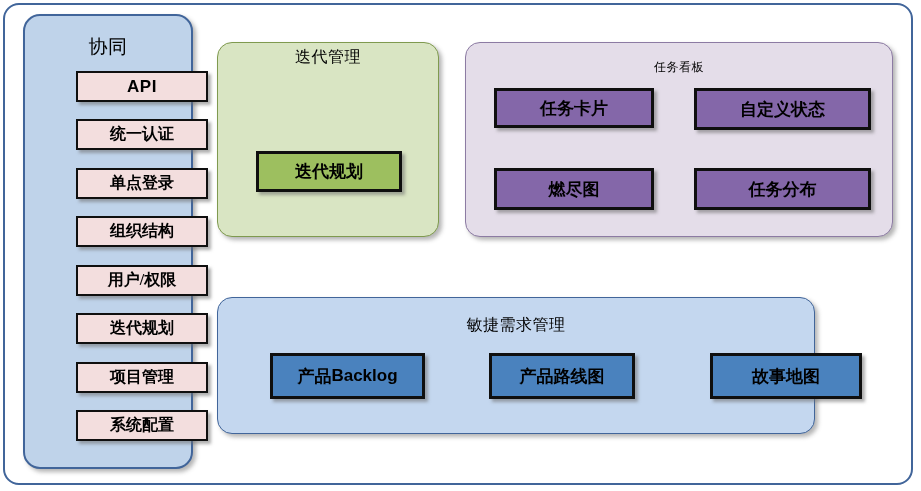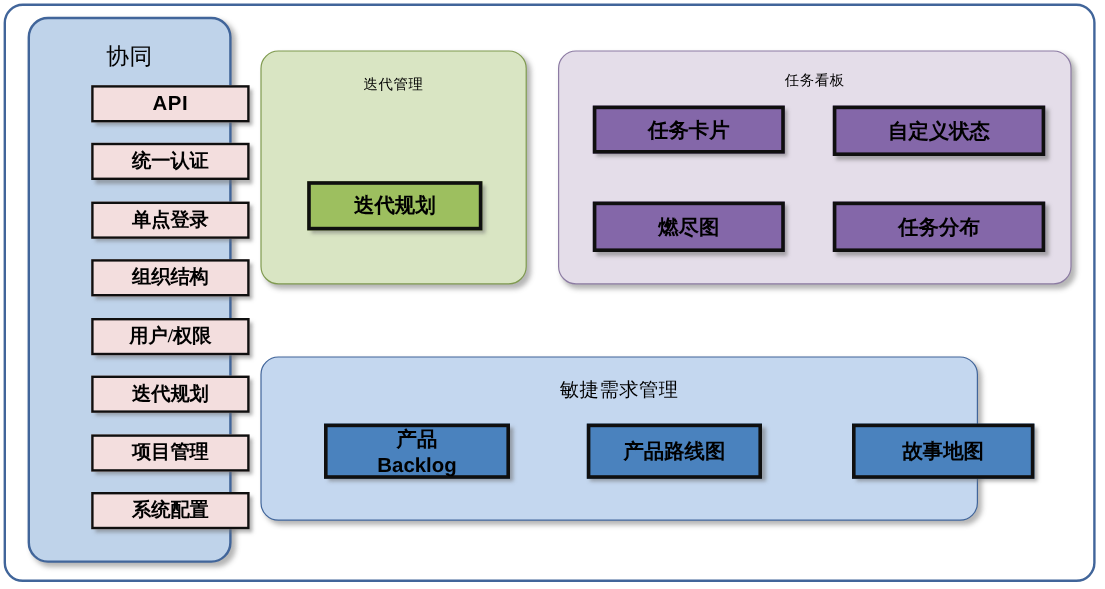--- a/index.html
+++ b/index.html
@@ -94,22 +94,22 @@
   #iteration-panel {
     left: 217px;
     top: 42px;
     width: 222px;
     height: 195px;
     background: #d9e5c3;
     border: 1.6px solid #7f9a4f;
     border-radius: 15px;
   }
   #iteration-title {
-    top: 19px;
-    font-size: 12px;
+    top: 4px;
+    font-size: 16px;
   }
   .green-box {
     position: absolute;
     box-sizing: border-box;
     background: #9dbf5f;
     border: 3px solid #0f0f0f;
     box-shadow: 3px 3px 3px rgba(110,110,110,0.55);
     display: flex;
     align-items: center;
     justify-content: center;
@@ -174,21 +174,20 @@
     align-items: center;
     justify-content: center;
     font-family: "Liberation Serif", "DejaVu Serif", serif;
     font-size: 17px;
     font-weight: 600;
     color: #000000;
     white-space: nowrap;
   }
   .blue-box.mixed {
     font-family: "Liberation Serif", "DejaVu Serif", serif;
-    flex-direction: column;
   }
   .blue-box.mixed b {
     font-family: "Liberation Sans", "DejaVu Sans", sans-serif;
     font-weight: bold;
   }
 </style>
 </head>
 <body>
 
 <div id="canvas">

